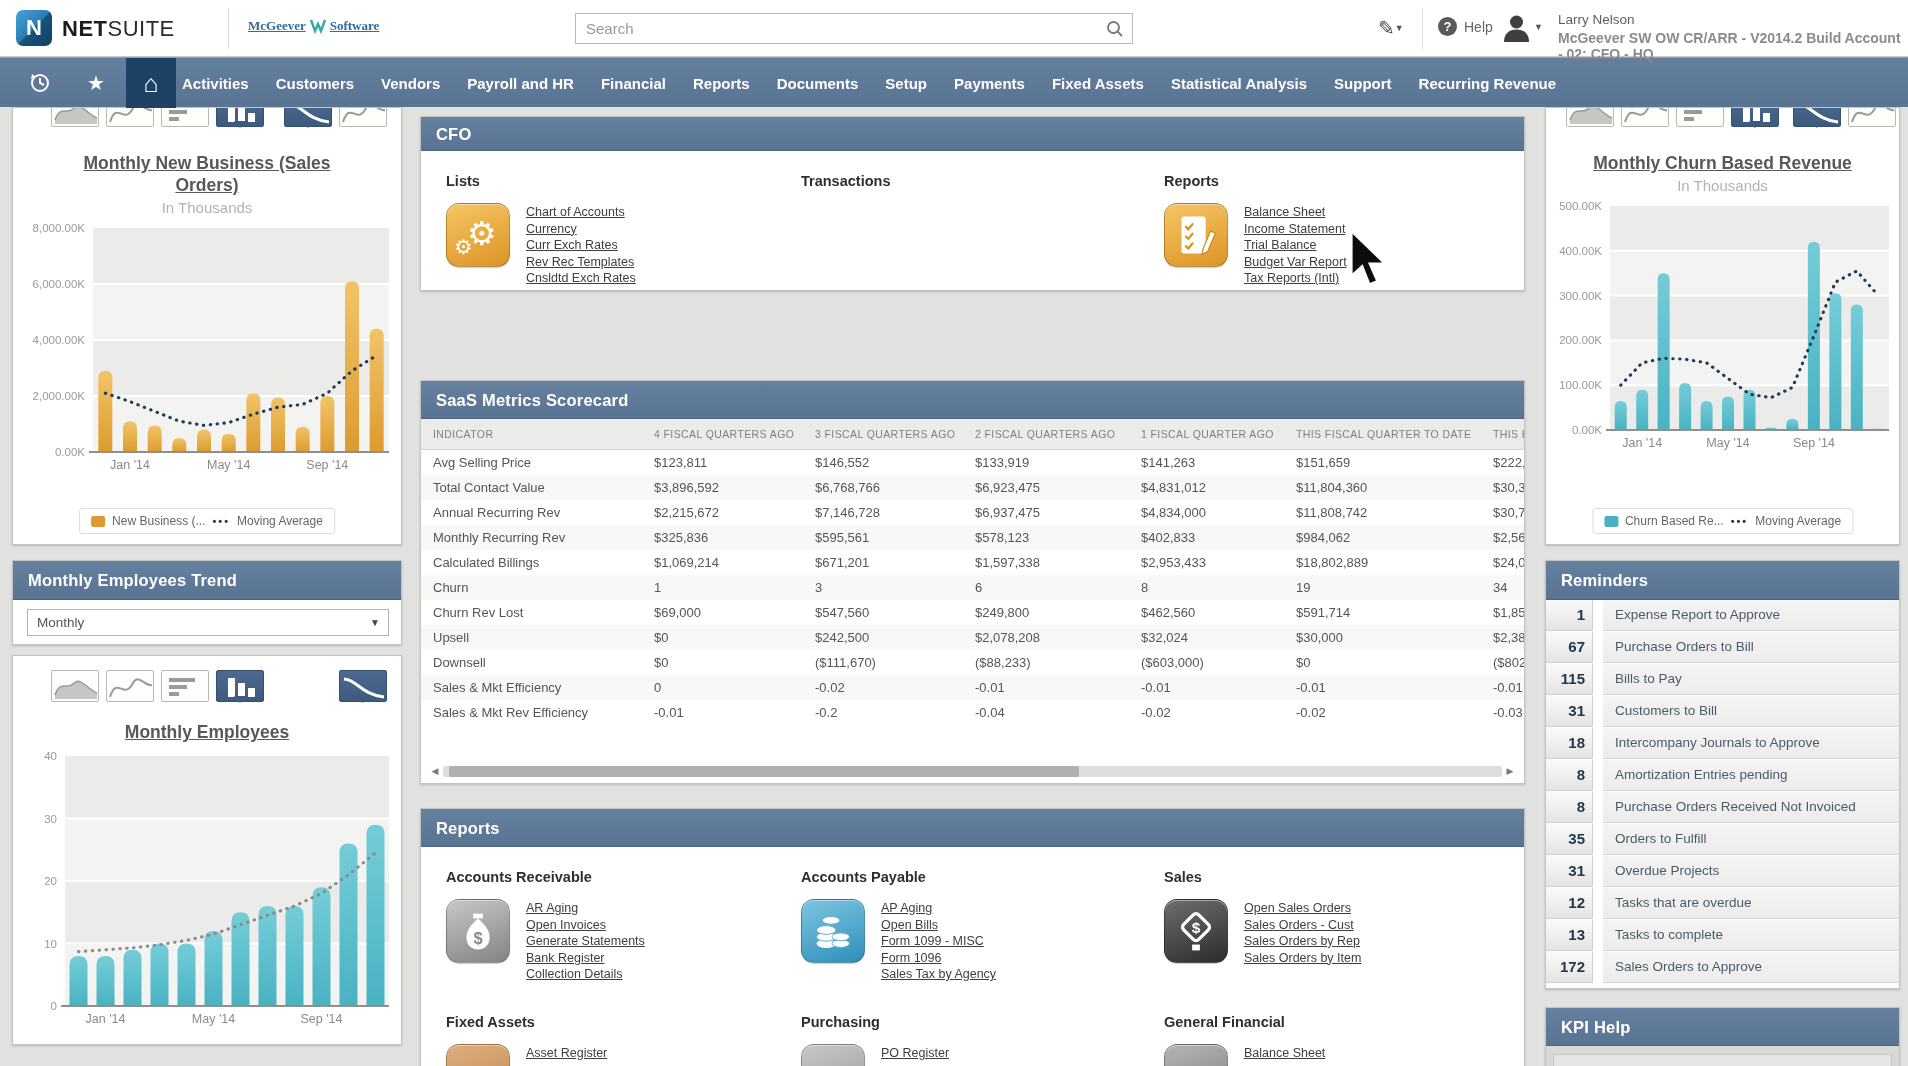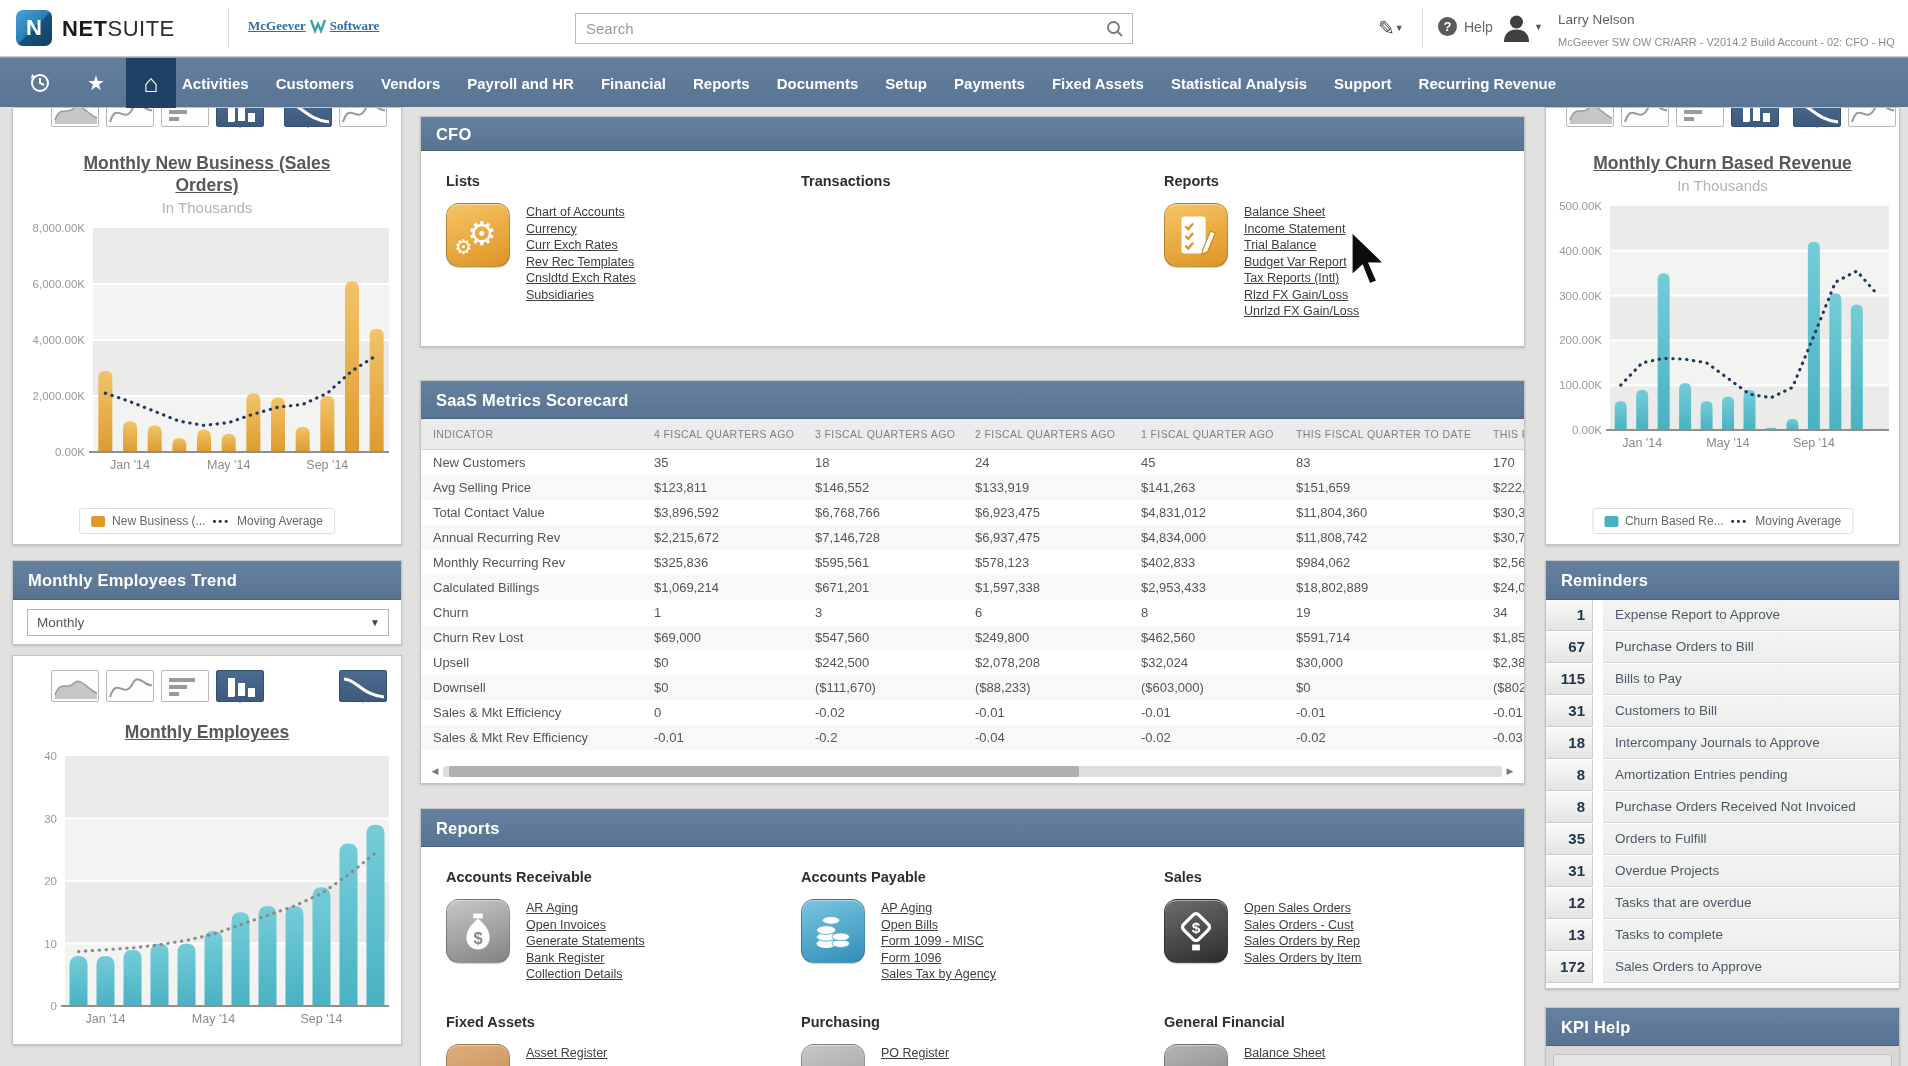--- a/index.html
+++ b/index.html
@@ -27,21 +27,21 @@
   #create-new { position:absolute; left:1378px; top:16px; color:#4a4a4a; font-size:20px; }
   #create-new .caret { font-size:9px; color:#555; vertical-align:4px; }
   #help-area { position:absolute; left:1438px; top:17px; display:flex; gap:7px; align-items:center; }
   #help-q { width:19px; height:19px; border-radius:50%; background:#5a5a5a; color:#fff; font-size:13px;
     font-weight:bold; text-align:center; line-height:19px; }
   #help-label { font-size:14px; color:#666; }
   #avatar-area { position:absolute; left:1503px; top:13px; display:flex; align-items:flex-end; gap:4px; }
   #avatar-caret { font-size:9px; color:#555; margin-bottom:10px; }
   #user-block { position:absolute; left:1558px; top:12px; }
   #user-name { font-size:13.5px; color:#5f5f5f; }
-  #user-account { font-size:11px; color:#8b8b8b; margin-top:9px; }
+  #user-account { font-size:14px; color:#8b8b8b; margin-top:3px;font-weight:bold; }
 
   
   #navbar { position:absolute; left:0; top:57px; width:1908px; height:50px;
     background:linear-gradient(#647e9e,#5a7494); border-top:1px solid #8aa0b8; z-index:29; }
   .nav-ico { position:absolute; top:0; height:50px; display:flex; align-items:center; justify-content:center;
     color:#fff; cursor:pointer; }
   #nav-history { left:14px; width:52px; }
   #nav-star { left:70px; width:52px; font-size:20px; }
   #nav-home { left:126px; width:50px; background:#1e4265; font-size:25px; }
   #nav-menu { position:absolute; left:182px; top:0; height:50px; display:flex; align-items:center; gap:27px; }
@@ -316,21 +316,21 @@
       <path d="M326.5 258 L326.5 104.5 Q326.5 95.5 335.5 95.5 L335.5 95.5 Q344.5 95.5 344.5 104.5 L344.5 258 Z" fill="url(#g_emp-chart)"></path>
       <path d="M353.5 258 L353.5 85.75 Q353.5 76.75 362.5 76.75 L362.5 76.75 Q371.5 76.75 371.5 85.75 L371.5 258 Z" fill="url(#g_emp-chart)"></path>
       <line x1="48" y1="258" x2="376" y2="258" stroke="#8f8f8d" stroke-width="2"></line>
       <polyline points="65.5,203.625 92.5,201.75 119.5,199.875 146.5,196.75 173.5,192.375 200.5,186.125 227.5,176.75 254.5,167.375 281.5,158 308.5,145.5 335.5,126.75 362.5,104.875" fill="none" stroke="#8a8a88" stroke-width="3.1" stroke-dasharray="0.4 6.5" stroke-linecap="round"></polyline>
       <text x="92.5" y="275" text-anchor="middle" font-size="12.5" fill="#8a8a88">Jan '14</text>
       <text x="200.5" y="275" text-anchor="middle" font-size="12.5" fill="#8a8a88">May '14</text>
       <text x="308.5" y="275" text-anchor="middle" font-size="12.5" fill="#8a8a88">Sep '14</text>
     </svg>
 </div>
 
-<div class="panel" style="left:420px; top:116px; width:1105px; height:231px;">
+<div class="panel" style="left:420px; top:116px; width:1105px; height:175px;">
   <div class="panel-header" style="height:34px; line-height:34px;">CFO</div>
   <div id="cfo-groups" style="position: relative;">
       <div class="hub-group" style="left: 25px; top: 22px;">
         <div class="hub-head">Lists</div>
         <div class="hub-body">
           <div class="hub-icon" style="background: linear-gradient(160deg, rgb(246, 197, 102), rgb(221, 148, 37));"><svg width="62" height="62" viewBox="0 0 64 64">
               <text x="36" y="42" font-size="34" fill="#fff" text-anchor="middle">⚙</text>
               <text x="17" y="52" font-size="21" fill="#fff" text-anchor="middle">⚙</text>
             </svg></div>
           <div class="hub-links">
@@ -391,29 +391,20 @@
           <th>INDICATOR</th>
           <th>4 FISCAL QUARTERS AGO</th>
           <th>3 FISCAL QUARTERS AGO</th>
           <th>2 FISCAL QUARTERS AGO</th>
           <th>1 FISCAL QUARTER AGO</th>
           <th>THIS FISCAL QUARTER TO DATE</th>
           <th>THIS F</th>
         </tr>
       </thead>
       <tbody>
-        <tr>
-          <td>New Customers</td>
-          <td>35</td>
-          <td>18</td>
-          <td>24</td>
-          <td>45</td>
-          <td>83</td>
-          <td>170</td>
-        </tr>
         <tr>
           <td>Avg Selling Price</td>
           <td>$123,811</td>
           <td>$146,552</td>
           <td>$133,919</td>
           <td>$141,263</td>
           <td>$151,659</td>
           <td>$222,</td>
         </tr>
         <tr>

